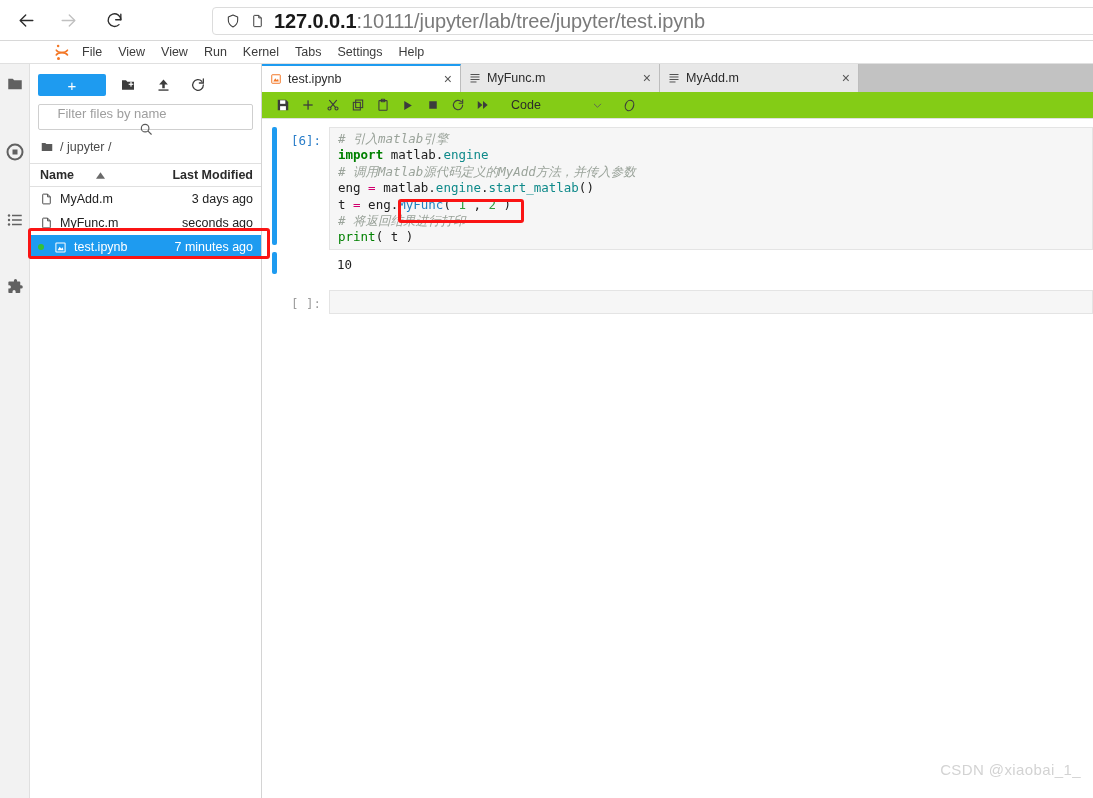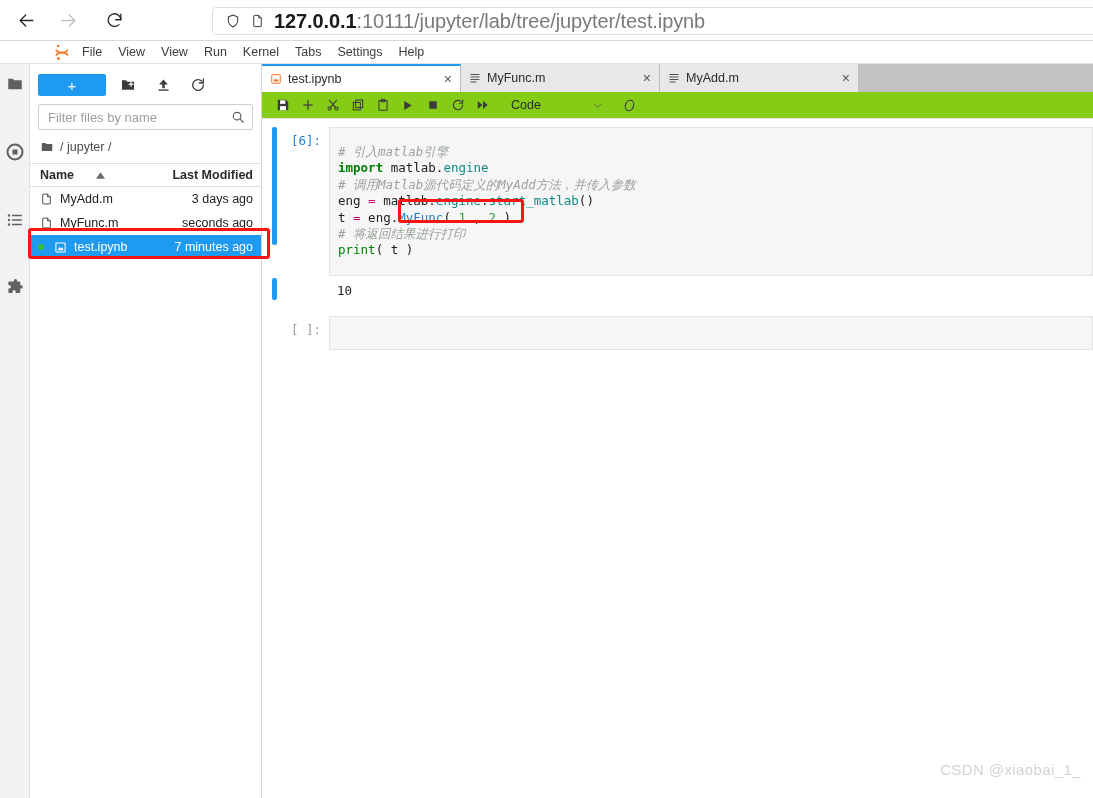--- a/index.html
+++ b/index.html
@@ -83,20 +83,21 @@
     color: #fff; font-size: 15px; line-height: 21px; text-align: center;
     border: none;
   }
   .fb-tool { width: 26px; height: 22px; display:flex; align-items:center; justify-content:center; color:#3c3c3c;}
 
   #filter-box {
     margin: 4px 8px 0 8px; height: 26px;
     border: 1px solid #cfcfcf; border-radius: 2px;
     display: flex; align-items: center; padding: 0 7px;
     background: #fff;
+    flex-direction: column;
   }
   #filter-input {
     flex: 1; border: none; outline: none;
     font-size: 13px; color: #3c3c3c;
     font-family: "Liberation Sans", sans-serif;
     background: transparent;
   }
   #filter-input::placeholder { color: #9e9e9e; }
 
   #breadcrumb {
@@ -173,21 +174,21 @@
     margin-left: 10px; flex: 0 0 5px;
   }
   .prompt {
     width: 52px; flex: 0 0 52px; text-align: right; padding-right: 8px;
     font-family: "DejaVu Sans Mono", monospace; font-size: 12.5px;
     color: #2b7ec9; padding-top: 6px;
   }
   .prompt.empty { color: #9e9e9e; }
   .code-area {
     flex: 1; background: #f6f6f6; border: 1px solid #e4e4e4;
-    padding: 16px 8px;
+    padding: 3px 8px;
     font-family: "DejaVu Sans Mono", monospace; font-size: 12.5px;
     line-height: 16.4px; color: #212121;
     white-space: pre;
   }
   .out-area {
     flex: 1; padding: 5px 8px;
     font-family: "DejaVu Sans Mono", monospace; font-size: 12.5px;
     line-height: 16px; color: #212121; white-space: pre;
   }
   .tok-comment { color: #9aa39a; font-style: italic; }

